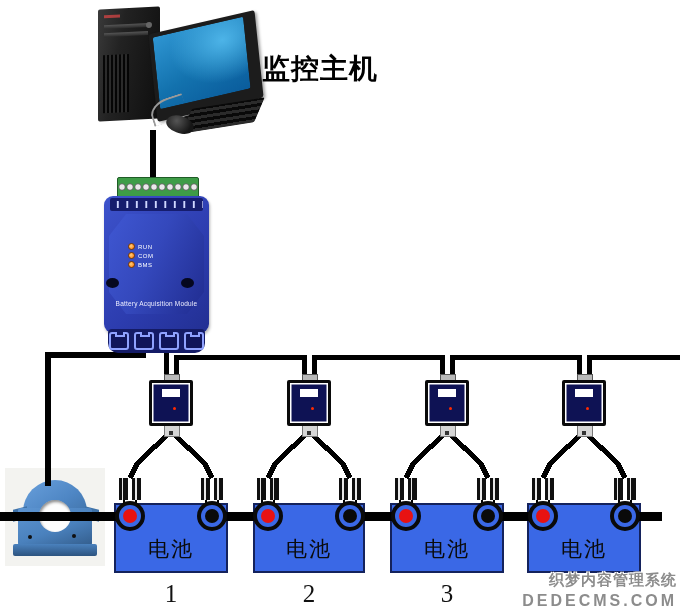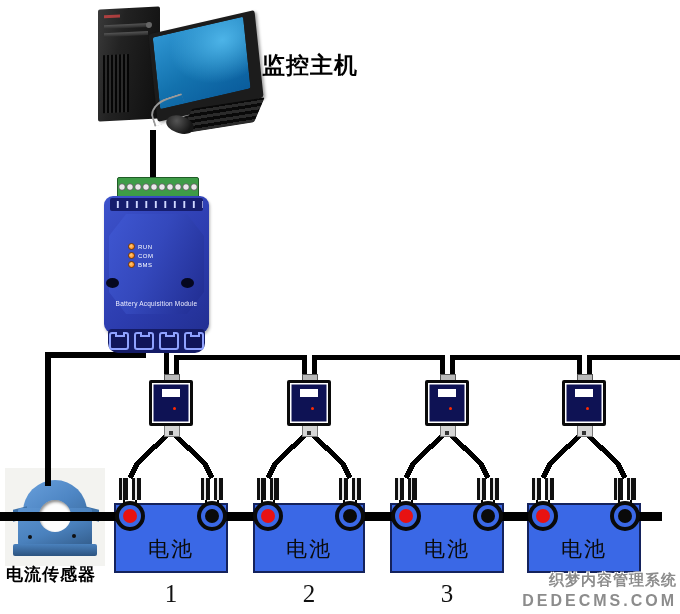--- a/index.html
+++ b/index.html
@@ -27,21 +27,21 @@
                linear-gradient(160deg,#2e95d2 0%,#1372ae 55%,#0a5c9c 100%);}
   .stand{position:absolute;left:196px;top:100px;width:16px;height:18px;background:linear-gradient(#222,#000);z-index:2;transform:skewX(-8deg);}
   .standbase{position:absolute;left:182px;top:114px;width:46px;height:9px;border-radius:50%;background:#191919;z-index:2;}
   .keyboard{position:absolute;left:186px;top:104px;width:74px;height:23px;z-index:4;
     transform:rotate(-9deg) skewX(-32deg);border-radius:2px;
     background:repeating-linear-gradient(0deg,#2b2b2b 0 3px,#090909 3px 6px),#111;}
   .mouse{position:absolute;left:166px;top:116px;width:28px;height:17px;border-radius:50% 50% 46% 46%;
     background:radial-gradient(circle at 35% 35%,#555,#161616 70%);transform:rotate(18deg);z-index:5;}
   .mcable{position:absolute;left:150px;top:98px;width:34px;height:22px;border:0;z-index:3;
     border-top:2px solid #9a9a9a;border-left:2px solid #9a9a9a;border-radius:60% 0 0 0;transform:rotate(-18deg);}
-  .host-label{position:absolute;left:262px;top:50px;font-size:23px;font-weight:bold;color:#000;z-index:2;letter-spacing:1px;}
+  .host-label{position:absolute;left:262px;top:50px;font-size:28px;font-weight:bold;color:#000;z-index:2;letter-spacing:1px;}
 
   
   .module{position:absolute;left:104px;top:175px;width:106px;height:158px;z-index:2;}
   .term-green{position:absolute;left:13px;top:2px;width:80px;height:20px;background:linear-gradient(#4fae55,#2e8236);
     border:1px solid #1f5c26;border-radius:2px;
     background-image:radial-gradient(circle at 4px 9px,#e9e9e9 2.2px,#666 3.2px,rgba(0,0,0,0) 4px);
     background-size:8px 20px;background-repeat:repeat-x;background-color:#3E9C47;}
   .mod-body{position:absolute;left:0;top:21px;width:105px;height:137px;border-radius:9px;
     background:linear-gradient(135deg,#3d53cc 0%,#2c3cae 60%,#222f92 100%);
     box-shadow:1px 2px 3px rgba(0,0,0,.3);}
@@ -296,20 +296,19 @@
   <div class="photo">
     <div class="cs-arch"></div>
     <div class="cs-ear"></div>
     <div class="cs-ear r"></div>
     <div class="cs-body"></div>
     <div class="cs-base"></div>
     <div class="cs-hole"></div>
     <div class="cs-screw s1"></div>
     <div class="cs-screw s2"></div>
   </div>
-  <div class="cs-label">电流传感器</div>
 
   <div class="watermark">
     <div class="wm1">织梦内容管理系统</div>
     <div class="wm2">DEDECMS.COM</div>
   </div>
 
 </div>
 
 </body></html>

